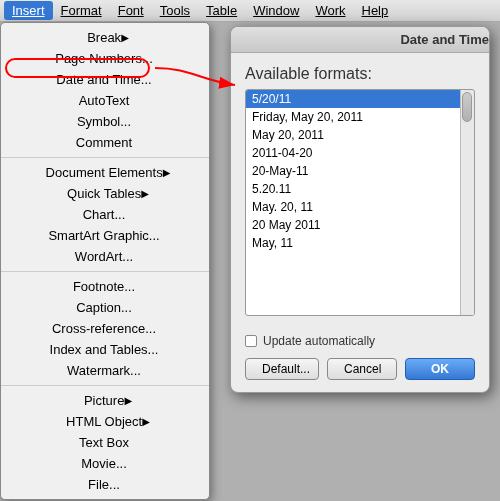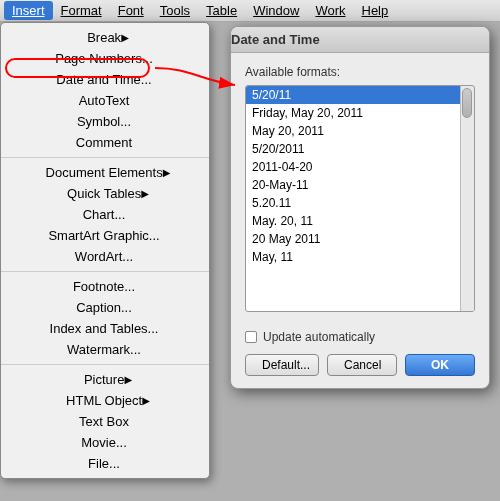--- a/index.html
+++ b/index.html
@@ -90,31 +90,31 @@
       background: #ececec;
       border: 1px solid #999;
       border-radius: 8px;
       box-shadow: 3px 4px 14px rgba(0,0,0,0.5);
       z-index: 250;
       overflow: hidden;
     }
     .dialog-titlebar {
       background: linear-gradient(to bottom, #e0e0e0, #c8c8c8);
       border-bottom: 1px solid #aaa;
-      text-align: left;
+      text-align: right;
       padding: 5px 0;
       font-size: 13px;
       font-weight: bold;
       color: #333;
     }
     .dialog-body {
       padding: 12px 14px;
     }
     .dialog-label {
-      font-size: 12px;
+      font-size: 16px;
       color: #333;
       margin-bottom: 6px;
     }
     .format-list-container {
       border: 1px solid #999;
       border-radius: 3px;
       background: #fff;
       height: 227px;
       overflow: hidden;
       position: relative;
@@ -267,20 +267,23 @@
     <span>WordArt...</span>
   </div>
   <div class="menu-separator"></div>
   <div class="menu-item">
     <span>Footnote...</span>
   </div>
   <div class="menu-item">
     <span>Caption...</span>
   </div>
   <div class="menu-item">
+    <span>Cross-reference...</span>
+  </div>
+  <div class="menu-item">
     <span>Index and Tables...</span>
   </div>
   <div class="menu-item">
     <span>Watermark...</span>
   </div>
   <div class="menu-separator"></div>
   <div class="menu-item">
     <span>Picture</span>
     <span class="arrow">▶</span>
   </div>
@@ -304,21 +307,20 @@
   <div class="dialog-titlebar">
     <span>Date and Time</span>
   </div>
   <div class="dialog-body">
     <div class="dialog-label">Available formats:</div>
     <div class="format-list-container">
       <div class="format-list" id="format-list">
       <div class="format-item selected">5/20/11</div>
           <div class="format-item">Friday, May 20, 2011</div>
           <div class="format-item">May 20, 2011</div>
-          <div class="format-item">5/20/2011</div>
           <div class="format-item">2011-04-20</div>
           <div class="format-item">20-May-11</div>
           <div class="format-item">5.20.11</div>
           <div class="format-item">May. 20, 11</div>
           <div class="format-item">20 May 2011</div>
           <div class="format-item">May, 11</div>
         </div>
       <div class="scrollbar-track">
         <div class="scrollbar-thumb"></div>
       </div>

